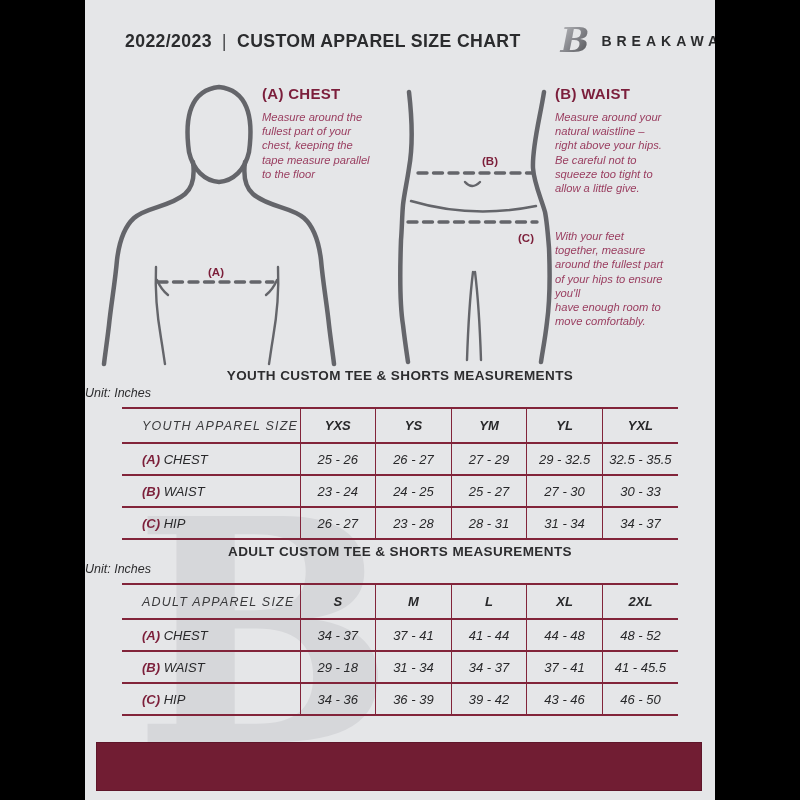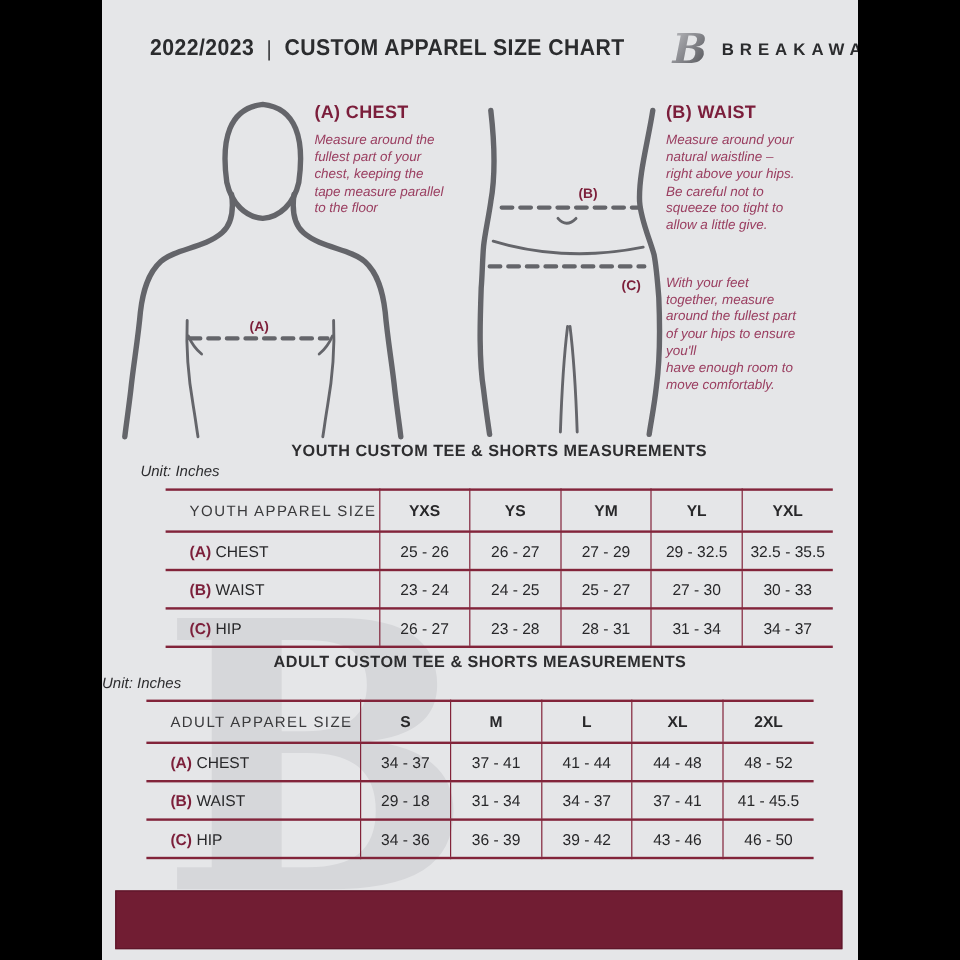--- a/index.html
+++ b/index.html
@@ -39,33 +39,34 @@
     margin-top:8px; font-style:italic; font-size:11.2px; line-height:1.27;
     color:#9a3e60; white-space:pre-line; font-weight:500;
   }
   
   .table-section { position:absolute; left:0; right:0; z-index:1; }
   .section-title { text-align:center; font-weight:bold; font-size:13.5px; color:#2d2d2f; letter-spacing:0.4px; }
   .unit-line { text-align:left; font-style:italic; font-size:12.5px; color:#2d2d2f; margin-top:3px; }
   table.size-table {
     border-collapse:collapse; width:556px; margin:7px auto 0; table-layout:fixed;
     border-bottom:2px solid #82243a;
+    font-style:italic;
   }
   .size-table tr { border-top:2px solid #82243a; }
   .size-table th, .size-table td {
     font-size:13px; color:#28282a; text-align:center; height:30px; padding:0;
   }
   .size-table th + th, .size-table td + td { border-left:1.5px solid #82243a; }
   .size-table thead th { height:33px; font-weight:bold; }
   .size-table thead th.label-col {
     font-weight:normal; font-size:12.5px; letter-spacing:1.2px; color:#3a3a3c;
   }
   .size-table .label-col { width:178px; text-align:left; padding-left:20px; box-sizing:border-box; }
   .size-table .prefix { color:#7c1f3a; font-weight:bold; }
-  .youth-section { top:368px;padding-left:32px; }
+  .youth-section { top:368px; }
   .adult-section { top:544px; }
   
   .watermark {
     position:absolute; left:48px; top:478px; z-index:0;
     font-family:"DejaVu Serif", serif; font-weight:bold; font-size:310px; line-height:1;
     color:#d6d7da; user-select:none;
   }
   .footer-bar {
     position:absolute; left:11px; top:742px; width:606px; height:49px;
     background:#711d33; border:1px solid #5e162a; box-sizing:border-box; z-index:2;

